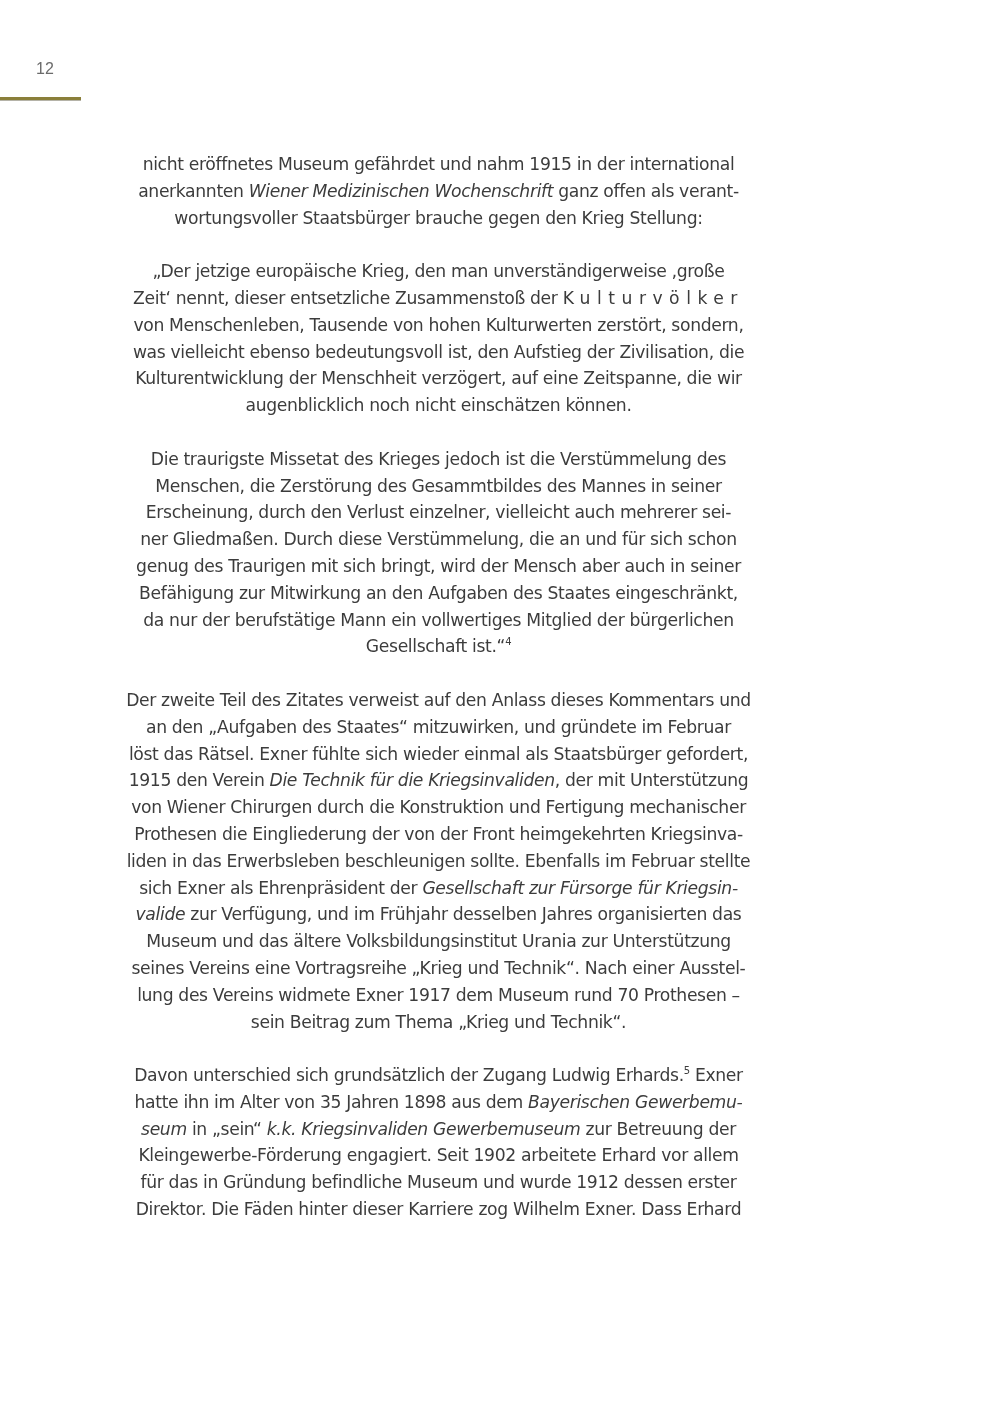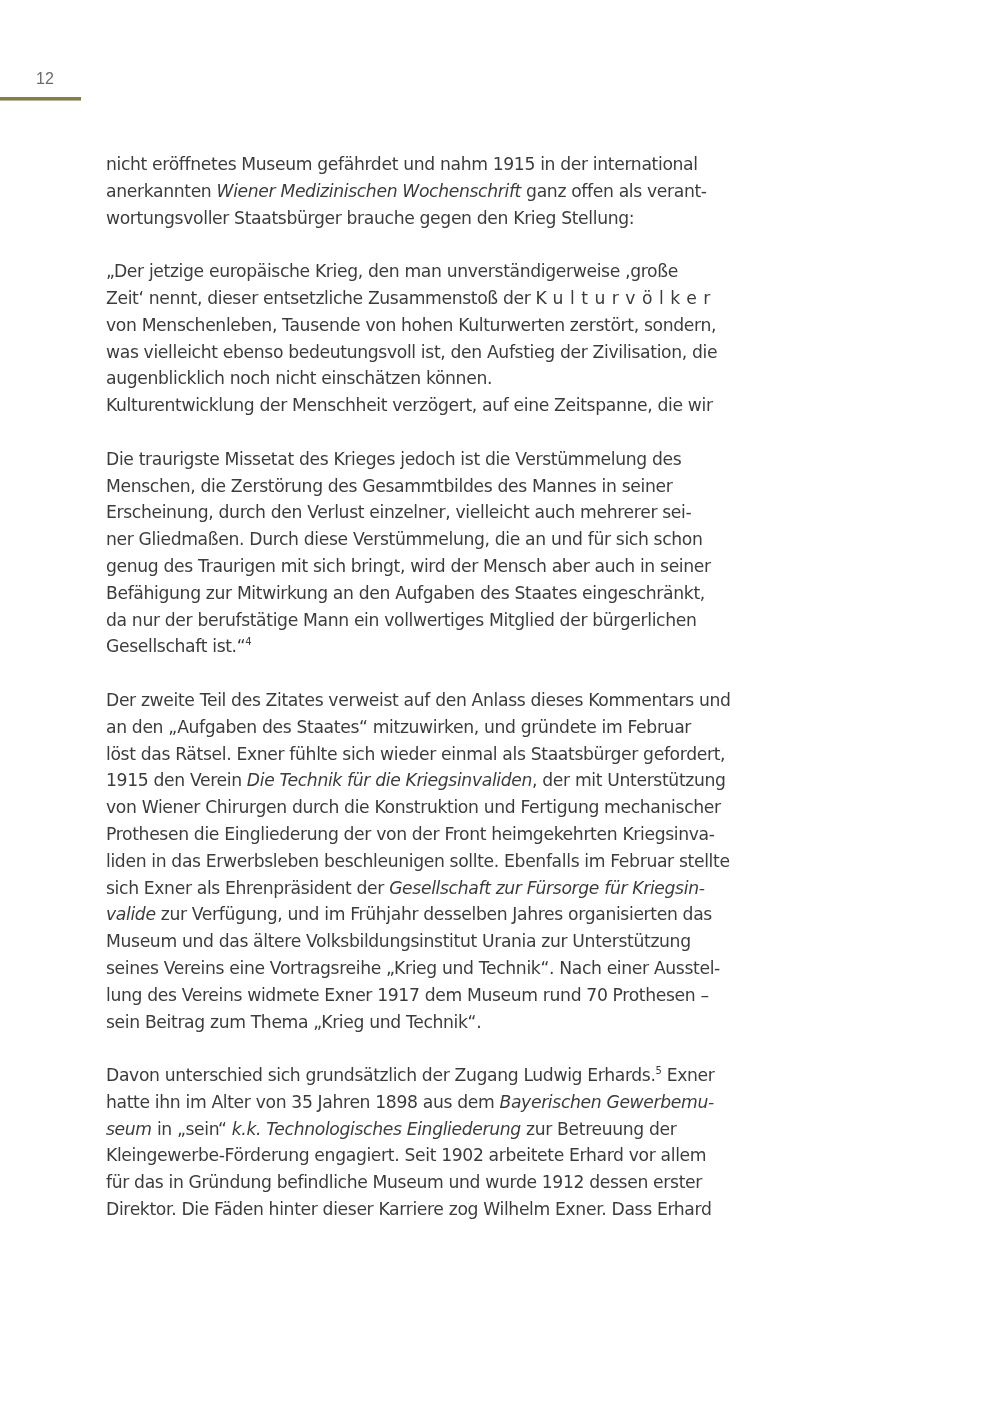--- a/index.html
+++ b/index.html
@@ -1,31 +1,31 @@
 <!DOCTYPE html>
 <html><head>
 <meta charset="utf-8">
 <style>
   html, body { margin: 0; padding: 0; background: #ffffff; }
   body { width: 1000px; height: 1411px; position: relative; overflow: hidden; }
   .page-number {
-    position: absolute; left: 36px; top: 70px;
+    position: absolute; left: 36px; top: 60px;
     font-family: "Liberation Sans", sans-serif; font-size: 16px; color: #6b6b6b;
   }
   .rule {
     position: absolute; left: 0; top: 97px; width: 81px; height: 3px;
     background: #8a7f3a; border-bottom: 1px solid #b5b3a8;
   }
   .body-text {
     position: absolute; left: 106px; top: 151px; width: 665px;
     font-family: "DejaVu Sans", sans-serif; font-weight: normal;
     font-size: 17.2px; line-height: 26.8px; color: #3c3c3c;
     letter-spacing: -0.35px;
   }
-  .line { display: block; white-space: nowrap; }
+  .line { display: block; white-space: nowrap; text-align: center; }
   .para-gap { display: block; height: 26.8px; }
   .spaced { letter-spacing: 6.5px; }
   em { font-style: italic; }
   sup { font-size: 10px; vertical-align: 7px; line-height: 0; }
 </style>
 </head>
 <body>
 
 <div class="page-number">12</div>
 <div class="rule"></div>
@@ -35,22 +35,22 @@
       <span class="line"><span>nicht eröffnetes Museum gefährdet und nahm 1915 in der international</span></span>
       <span class="line"><span>anerkannten </span><em>Wiener Medizinischen Wochenschrift</em><span> ganz offen als verant-</span></span>
       <span class="line"><span>wortungsvoller Staatsbürger brauche gegen den Krieg Stellung:</span></span>
     </div>
     <span class="para-gap"></span>
     <div>
       <span class="line"><span>„Der jetzige europäische Krieg, den man unverständigerweise ‚große</span></span>
       <span class="line"><span>Zeit‘ nennt, dieser entsetzliche Zusammenstoß der </span><span class="spaced">Kulturvölker</span></span>
       <span class="line"><span>von Menschenleben, Tausende von hohen Kulturwerten zerstört, sondern,</span></span>
       <span class="line"><span>was vielleicht ebenso bedeutungsvoll ist, den Aufstieg der Zivilisation, die</span></span>
+      <span class="line"><span>Kulturentwicklung der Menschheit verzögert, auf eine Zeitspanne, die wir</span></span>
       <span class="line"><span>augenblicklich noch nicht einschätzen können.</span></span>
-      <span class="line"><span>Kulturentwicklung der Menschheit verzögert, auf eine Zeitspanne, die wir</span></span>
     </div>
     <span class="para-gap"></span>
     <div>
       <span class="line"><span>Die traurigste Missetat des Krieges jedoch ist die Verstümmelung des</span></span>
       <span class="line"><span>Menschen, die Zerstörung des Gesammtbildes des Mannes in seiner</span></span>
       <span class="line"><span>Erscheinung, durch den Verlust einzelner, vielleicht auch mehrerer sei-</span></span>
       <span class="line"><span>ner Gliedmaßen. Durch diese Verstümmelung, die an und für sich schon</span></span>
       <span class="line"><span>genug des Traurigen mit sich bringt, wird der Mensch aber auch in seiner</span></span>
       <span class="line"><span>Befähigung zur Mitwirkung an den Aufgaben des Staates eingeschränkt,</span></span>
       <span class="line"><span>da nur der berufstätige Mann ein vollwertiges Mitglied der bürgerlichen</span></span>
@@ -69,18 +69,18 @@
       <span class="line"><em>valide</em><span> zur Verfügung, und im Frühjahr desselben Jahres organisierten das</span></span>
       <span class="line"><span>Museum und das ältere Volksbildungsinstitut Urania zur Unterstützung</span></span>
       <span class="line"><span>seines Vereins eine Vortragsreihe „Krieg und Technik“. Nach einer Ausstel-</span></span>
       <span class="line"><span>lung des Vereins widmete Exner 1917 dem Museum rund 70 Prothesen –</span></span>
       <span class="line"><span>sein Beitrag zum Thema „Krieg und Technik“.</span></span>
     </div>
     <span class="para-gap"></span>
     <div>
       <span class="line"><span>Davon unterschied sich grundsätzlich der Zugang Ludwig Erhards.</span><sup>5</sup><span> Exner</span></span>
       <span class="line"><span>hatte ihn im Alter von 35 Jahren 1898 aus dem </span><em>Bayerischen Gewerbemu-</em></span>
-      <span class="line"><em>seum</em><span> in „sein“ </span><em>k.k. Technologisches Eingliederung</em><span> zur Betreuung der</span></span>
+      <span class="line"><em>seum</em><span> in „sein“ </span><em>k.k. Kriegsinvaliden Gewerbemuseum</em><span> zur Betreuung der</span></span>
       <span class="line"><span>Kleingewerbe-Förderung engagiert. Seit 1902 arbeitete Erhard vor allem</span></span>
       <span class="line"><span>für das in Gründung befindliche Museum und wurde 1912 dessen erster</span></span>
       <span class="line"><span>Direktor. Die Fäden hinter dieser Karriere zog Wilhelm Exner. Dass Erhard</span></span>
     </div>
   </div>
 
 </body></html>

